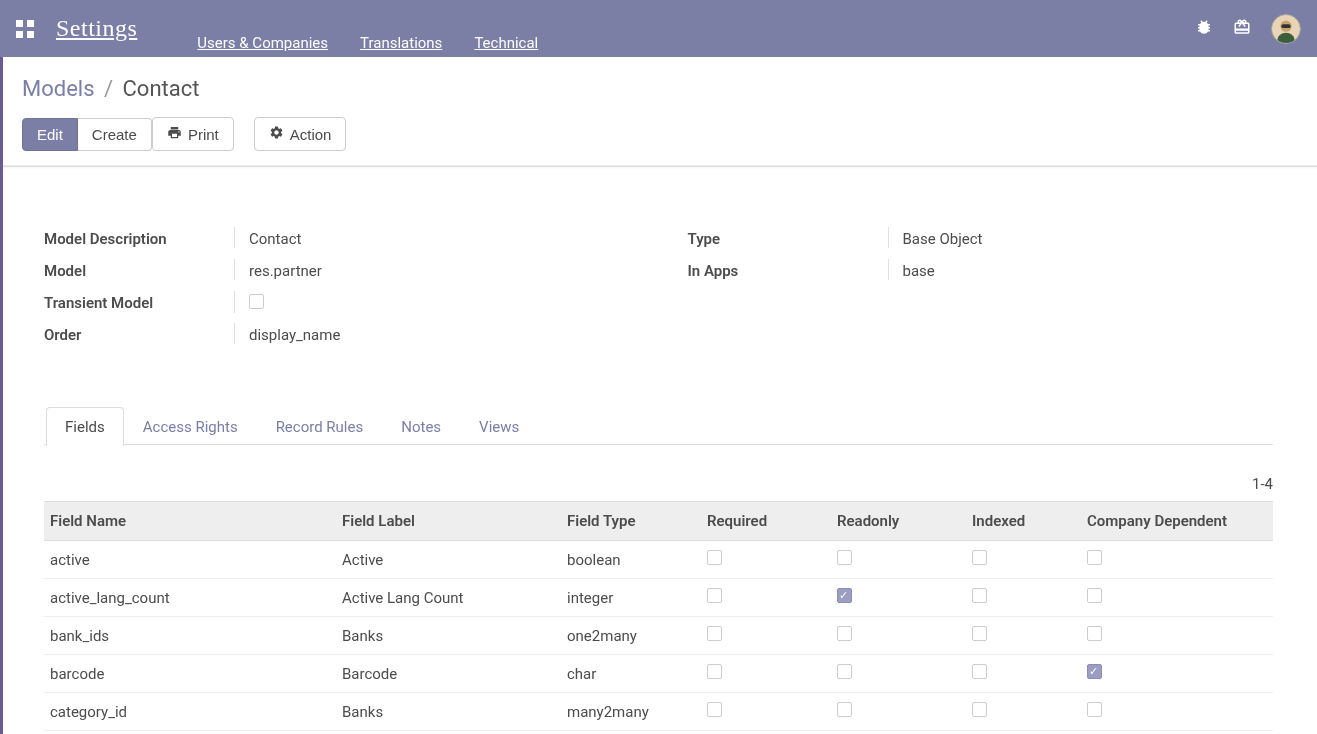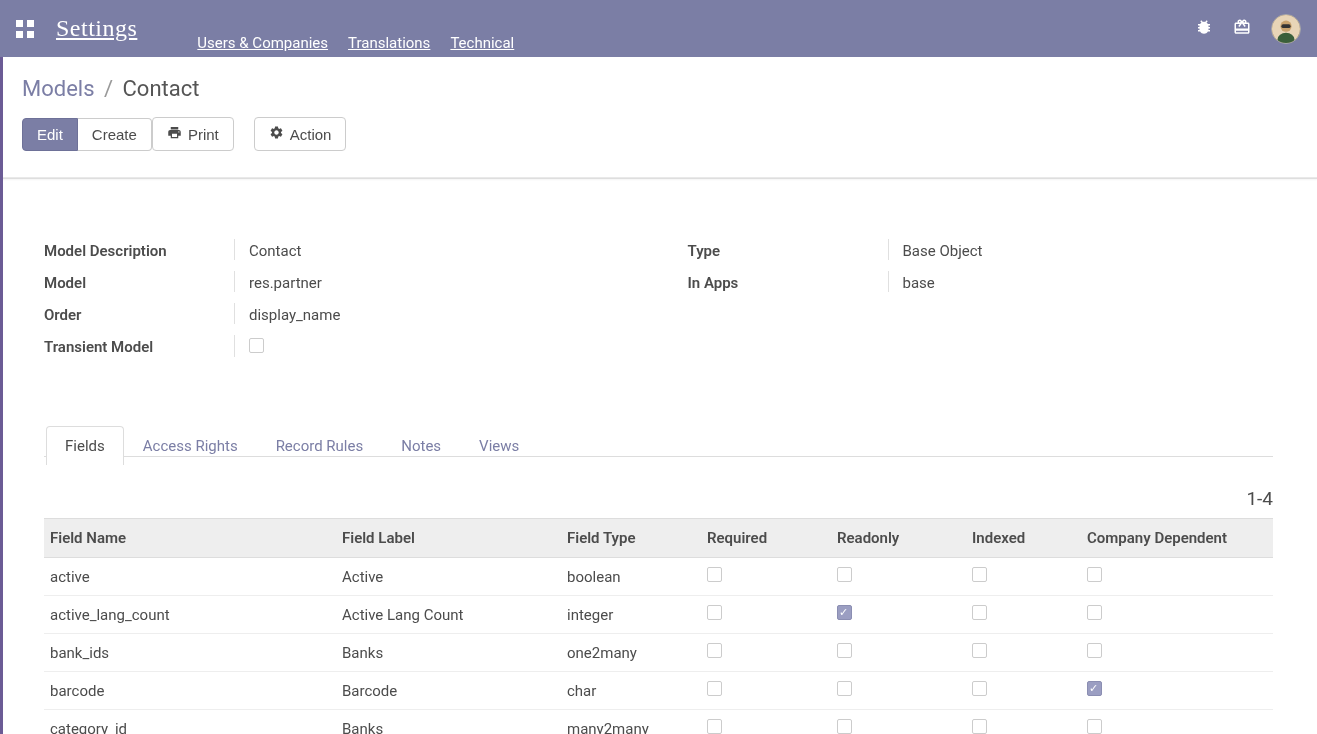--- a/index.html
+++ b/index.html
@@ -2,28 +2,28 @@
 <html><head>
 <meta charset="utf-8">
 <style>
 * { margin: 0; padding: 0; box-sizing: border-box; }
 body { font-family: -apple-system, BlinkMacSystemFont, "Segoe UI", Roboto, "Helvetica Neue", Arial, sans-serif; font-size: 14px; color: #4c4c4c; background: #fff; }
 .left-bar { position: fixed; left: 0; top: 57px; bottom: 0; width: 3px; background: #6b5b95; }
 .header { background: #7B7EA5; color: #fff; height: 57px; display: flex; align-items: center; padding: 0 16px; text-decoration: underline; }
 .apps-icon { width: 18px; height: 18px; margin-right: 22px; cursor: pointer; }
 .apps-icon svg { display: block; }
 .app-title { font-size: 24px; font-weight: 400; color: #fff; margin-right: 60px; font-family: Georgia, serif; letter-spacing: 0.5px; }
-.nav-menu { display: flex; gap: 20px; margin-top: 28px; }
+.nav-menu { display: flex; gap: 32px; margin-top: 28px; }
 .nav-item { color: #fff; font-size: 15px; cursor: pointer; }
 .header-spacer { flex: 1; }
 .header-right { display: flex; align-items: center; gap: 20px; }
 .header-icon { cursor: pointer; color: #fff; }
 .avatar { width: 30px; height: 30px; border-radius: 50%; background: linear-gradient(135deg,#d4a574 0%, #8b6f47 100%); border: 1px solid #aaa; cursor: pointer; overflow:hidden; display:flex; align-items:center; justify-content:center;}
 .avatar svg { width: 100%; height: 100%; }
-.breadcrumb-area { padding: 19px 22px 12px; }
+.breadcrumb-area { padding: 19px 22px 0; }
 .breadcrumb { font-size: 22px; margin-bottom: 16px; color: #555; }
 .breadcrumb .link { color: #7B7EA5; cursor: pointer; }
 .breadcrumb .sep { color: #999; margin: 0 4px; }
 .toolbar { display: flex; align-items: center; padding-bottom: 14px; }
 .btn { border: 1px solid #ccc; background: #fff; padding: 7px 14px; font-size: 15px; border-radius: 4px; cursor: pointer; color: #4c4c4c; display: inline-flex; align-items: center; gap: 6px; }
 .btn-primary { background: #7B7EA5; color: #ffffff; border: 1px solid #6e7198; }
 .btn-group { display: flex; }
 .btn-group .btn:first-child { border-radius: 4px 0 0 4px; }
 .btn-group .btn:last-child { border-radius: 0 4px 4px 0; border-left: none; }
 .toolbar-center { flex: 1; display: flex; justify-content: flex-start; gap: 20px; }
@@ -32,23 +32,23 @@
 .form-sheet { display: flex; gap: 58px; margin-bottom: 50px; }
 .form-col { flex: 1; }
 .form-row { display: flex; align-items: flex-start; margin-bottom: 8px; min-height: 24px; }
 .form-label { width: 190px; font-weight: 600; color: #4c4c4c; font-size: 15px; padding-top: 3px;}
 .form-value { flex: 1; font-size: 15px; color: #4c4c4c; padding-top: 3px; border-left: 1px solid #e0e0e0; padding-left: 14px;}
 .form-col:nth-child(2) .form-label { width: 200px;}
 .checkbox { width: 15px; height: 15px; border: 1px solid #ccc; display: inline-block; background: #fff; border-radius: 2px; position: relative;}
 .checkbox.checked { background: #9b9ec2; border-color: #8b8eb2; }
 .checkbox.checked::after { content: "✓"; position: absolute; color: #fff; font-size: 11px; line-height: 13px; left: 1px; top: 0;}
 .tabs { border-bottom: 1px solid #ddd; display: flex; gap: 0; padding-left: 2px; }
-.tab { padding: 10px 18px; font-size: 15px; color: #7B7EA5; cursor: pointer; border: 1px solid transparent; border-bottom: none; position: relative; top: 9px; }
+.tab { padding: 10px 18px; font-size: 15px; color: #7B7EA5; cursor: pointer; border: 1px solid transparent; border-bottom: none; position: relative; top: 2px; }
 .tab.active { color: #4c4c4c; border-color: #ddd; background: #fff; border-radius: 4px 4px 0 0;}
-.pager { text-align: right; font-size: 19px; color: #4c4c4c; padding: 30px 0 8px; }
+.pager { text-align: right; font-size: 15px; color: #4c4c4c; padding: 30px 0 8px; }
 .table { width: 100%; border-collapse: collapse; font-size: 15px; }
 .table thead th { background: #eee; text-align: left; font-weight: 600; padding: 10px 8px; border-bottom: 1px solid #ddd; border-top: 1px solid #ddd; color: #4c4c4c;}
 .table tbody td { padding: 9px 8px; border-bottom: 1px solid #eee; color: #4c4c4c;}
 .table thead th:first-child, .table tbody td:first-child { padding-left: 6px; }
 .cb-cell .checkbox { margin-left: 0; }
 </style>
 </head>
 <body>
 
 <div class="left-bar"></div>
@@ -126,26 +126,26 @@
     <div class="form-col">
       <div class="form-row">
         <div class="form-label">Model Description</div>
         <div class="form-value">Contact</div>
       </div>
       <div class="form-row">
         <div class="form-label">Model</div>
         <div class="form-value">res.partner</div>
       </div>
       <div class="form-row">
+        <div class="form-label">Transient Model</div>
+        <div class="form-value"><span class="checkbox"></span></div>
+      </div>
+      <div class="form-row">
         <div class="form-label">Order</div>
         <div class="form-value">display_name</div>
-      </div>
-      <div class="form-row">
-        <div class="form-label">Transient Model</div>
-        <div class="form-value"><span class="checkbox"></span></div>
       </div>
     </div>
     <div class="form-col">
       <div class="form-row">
         <div class="form-label">Type</div>
         <div class="form-value">Base Object</div>
       </div>
       <div class="form-row">
         <div class="form-label">In Apps</div>
         <div class="form-value">base</div>

